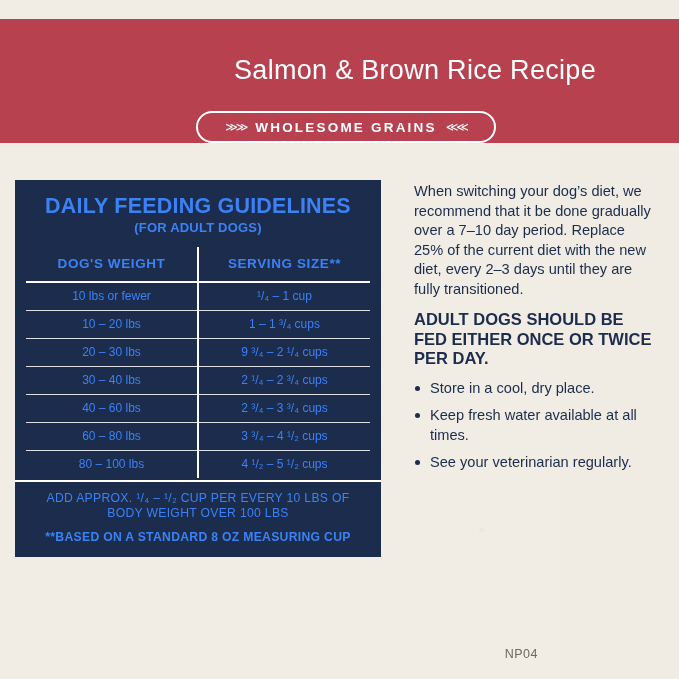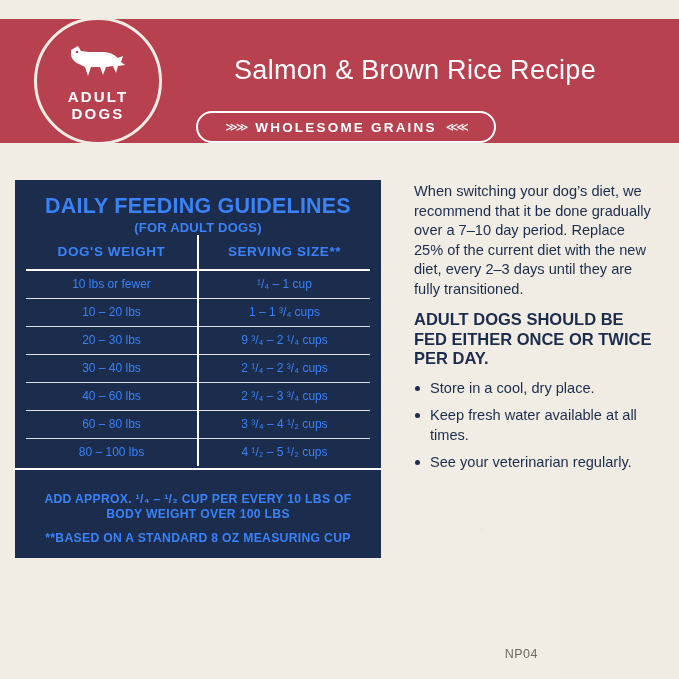--- a/index.html
+++ b/index.html
@@ -110,21 +110,21 @@
     font-size: 21.5px;
     font-weight: bold;
     letter-spacing: 0.2px;
     line-height: 24px;
   }
   .panel-sub {
     text-align: center;
     font-size: 13px;
     font-weight: bold;
     margin-top: 2px;
-    margin-bottom: 0;
+    margin-bottom: 12px;
     letter-spacing: 0.2px;
   }
   table.feeding {
     width: 344px;
     margin: 0 auto;
     border-collapse: collapse;
   }
   table.feeding th {
     font-size: 13.5px;
     font-weight: bold;
@@ -137,24 +137,24 @@
     font-size: 12px;
     text-align: center;
     padding: 6px 0 7px 0;
     border-bottom: 1px solid rgba(255,255,255,0.85);
   }
   table.feeding td:first-child { border-right: 2px solid #ffffff; width: 172px; }
   table.feeding tr:last-child td { border-bottom: none; }
   .panel-foot {
     text-align: center;
     font-size: 12.2px;
-    font-weight: bold;
+    font-weight: normal;
     letter-spacing: 0.3px;
     line-height: 15px;
-    padding: 22px 14px 5px 14px;
+    padding: 9px 14px 5px 14px;
     border-top: 2px solid #ffffff;
     margin-top: 2px;
   }
   .panel-foot2 {
     text-align: center;
     font-size: 12.2px;
     font-weight: bold;
     letter-spacing: 0.3px;
     line-height: 15px;
     padding: 4px 14px 12px 14px;
@@ -214,30 +214,20 @@
 
   <div class="header">
     <div class="header-title">Salmon &amp; Brown Rice Recipe</div>
     <div class="ribbon">
       <span class="chev">≫≫</span>
       <span class="ribbon-text">WHOLESOME GRAINS</span>
       <span class="chev">≪≪</span>
     </div>
   </div>
 
-  <div class="badge">
-    <span class="badge-dog">
-      <svg width="58" height="34" viewBox="0 0 58 34" aria-hidden="true">
-        <path fill="#ffffff" d="M2 6 L9 2 L12 7 L20 8 L34 8 C40 8 45 10 49 14 L54 12 L52 18 L56 21 L49 22 L47 29 L44 22 L37 23 L34 31 L31 23 L22 23 L19 32 L16 23 L10 20 C5 18 2 14 2 10 Z"></path>
-        <circle cx="8" cy="8" r="1.3" fill="#b8414f"></circle>
-      </svg>
-    </span>
-    <div class="badge-line">ADULT</div>
-    <div class="badge-line">DOGS</div>
-  </div>
 
   <div class="panel">
     <div class="panel-title">DAILY FEEDING GUIDELINES</div>
     <div class="panel-sub">(FOR ADULT DOGS)</div>
 
     <table class="feeding">
       <thead>
         <tr>
           <th>DOG'S WEIGHT</th>
           <th>SERVING SIZE**</th>

